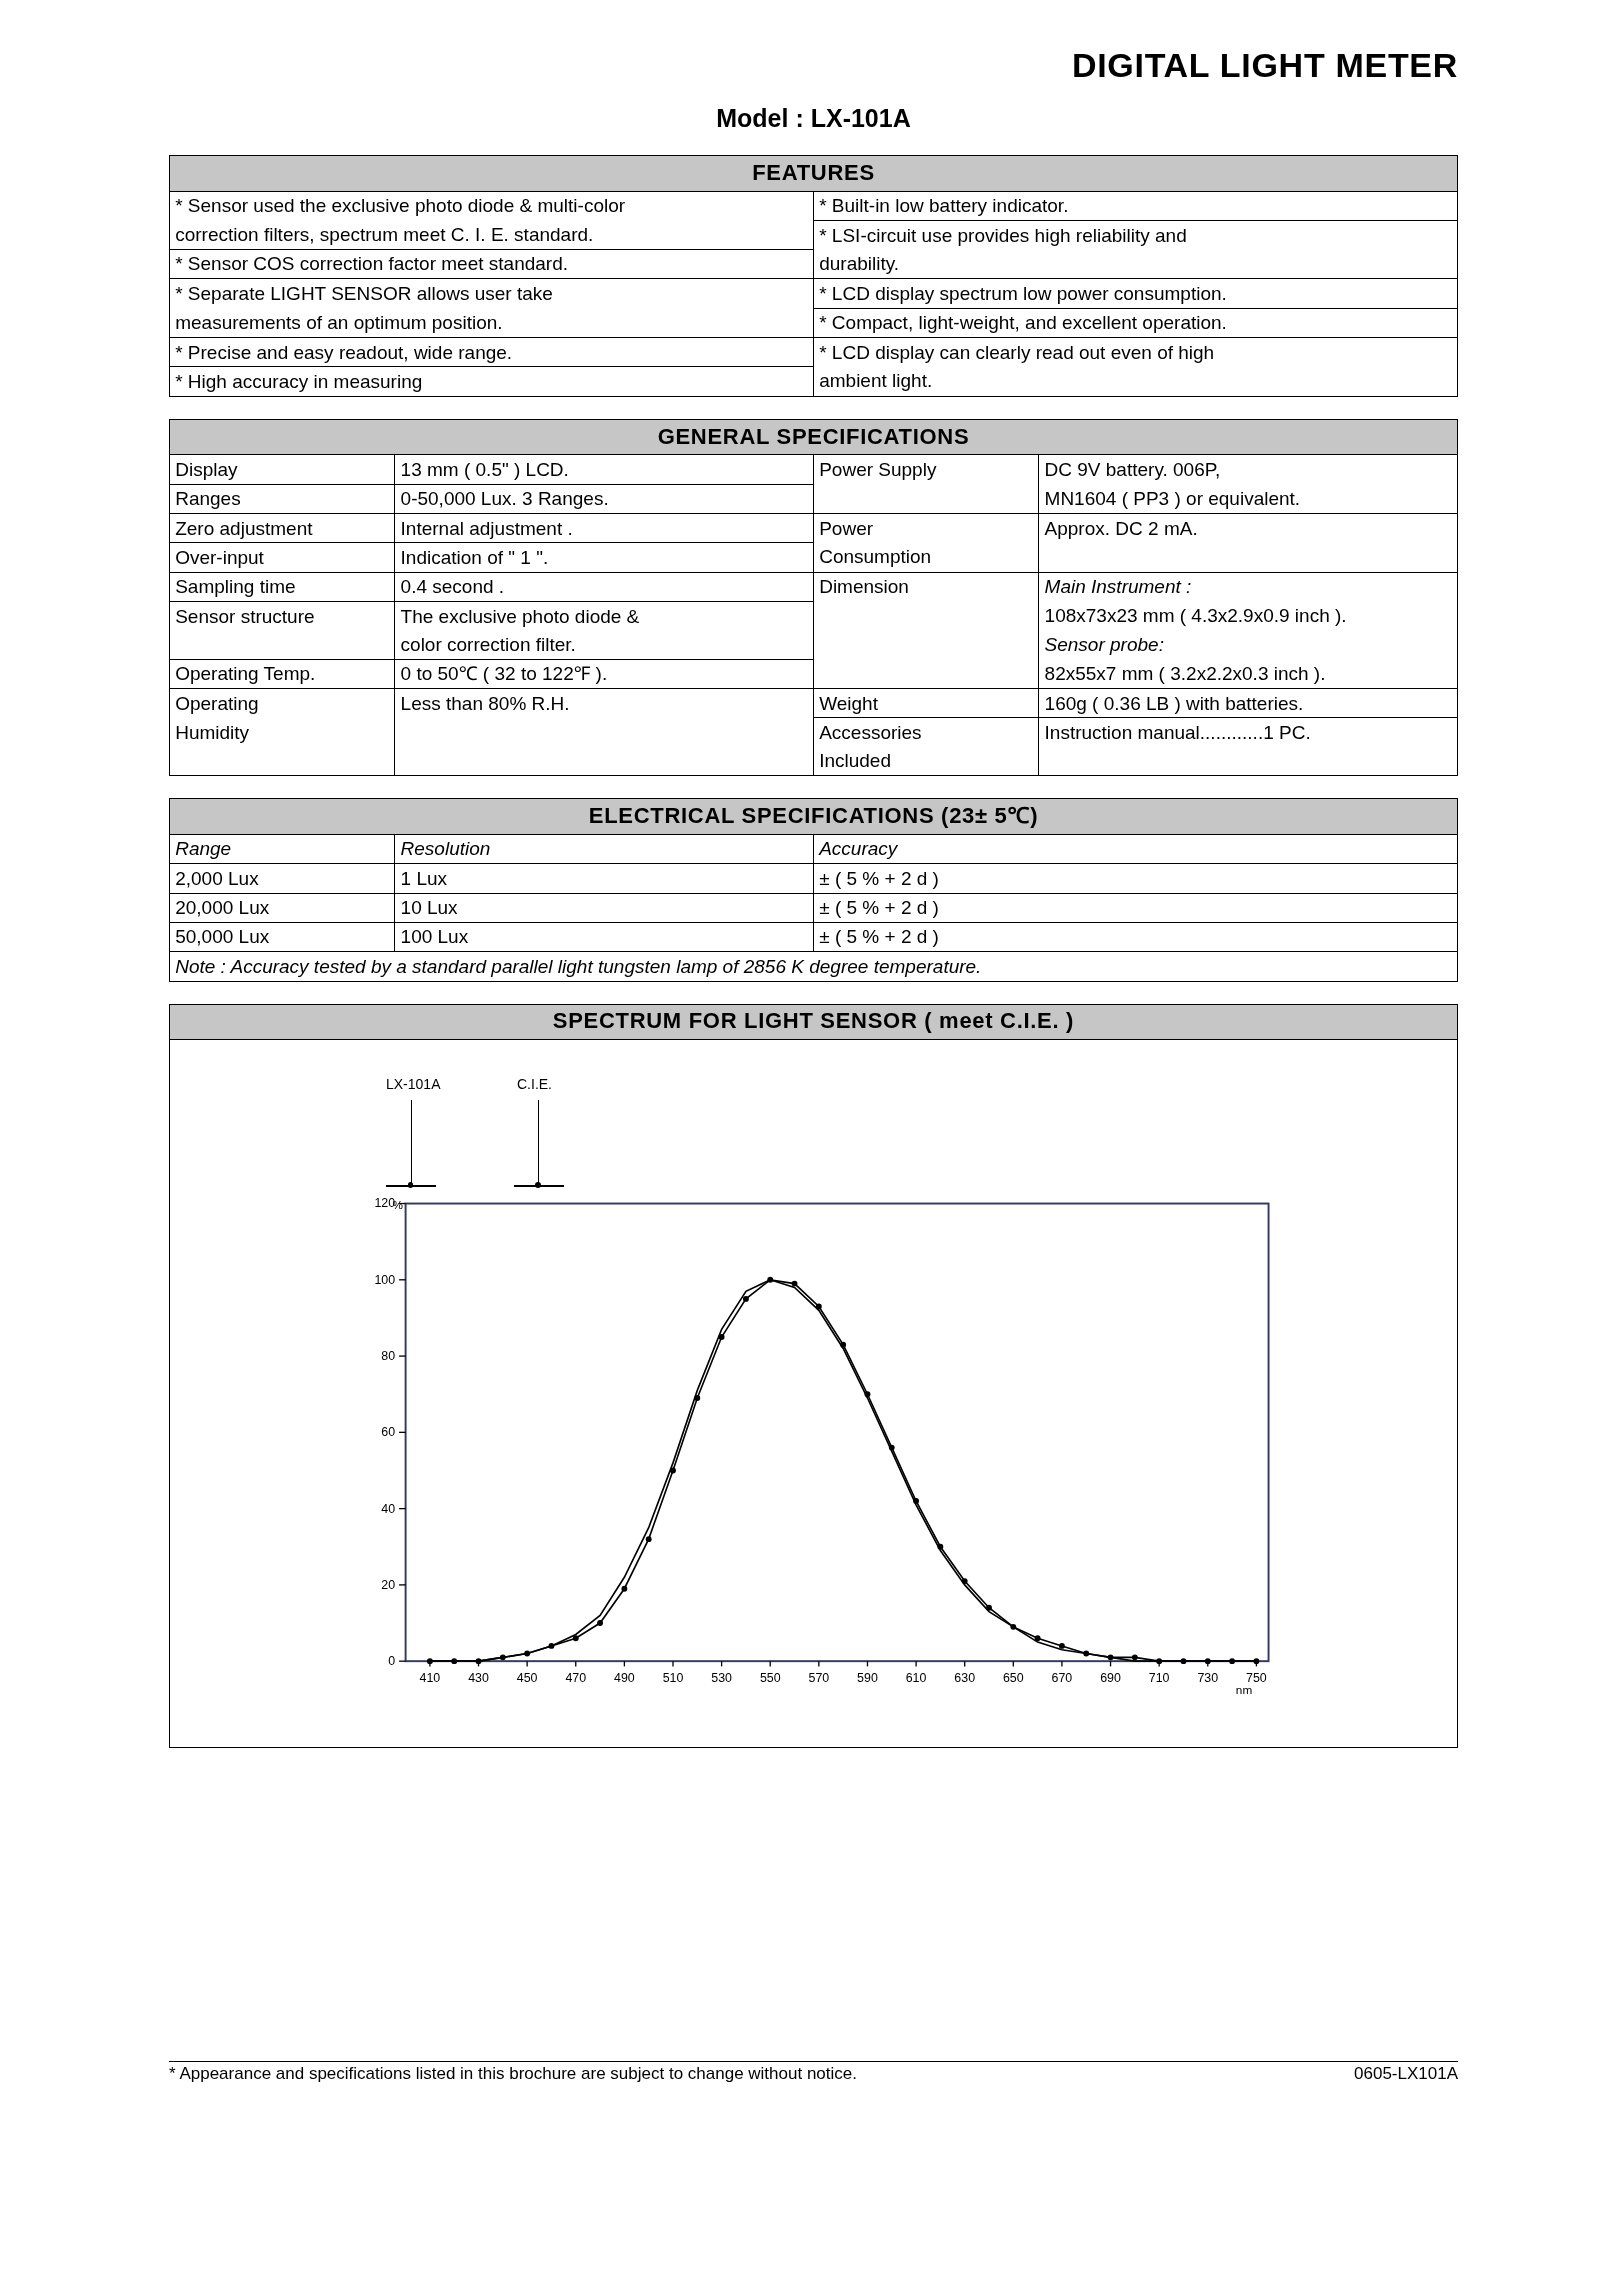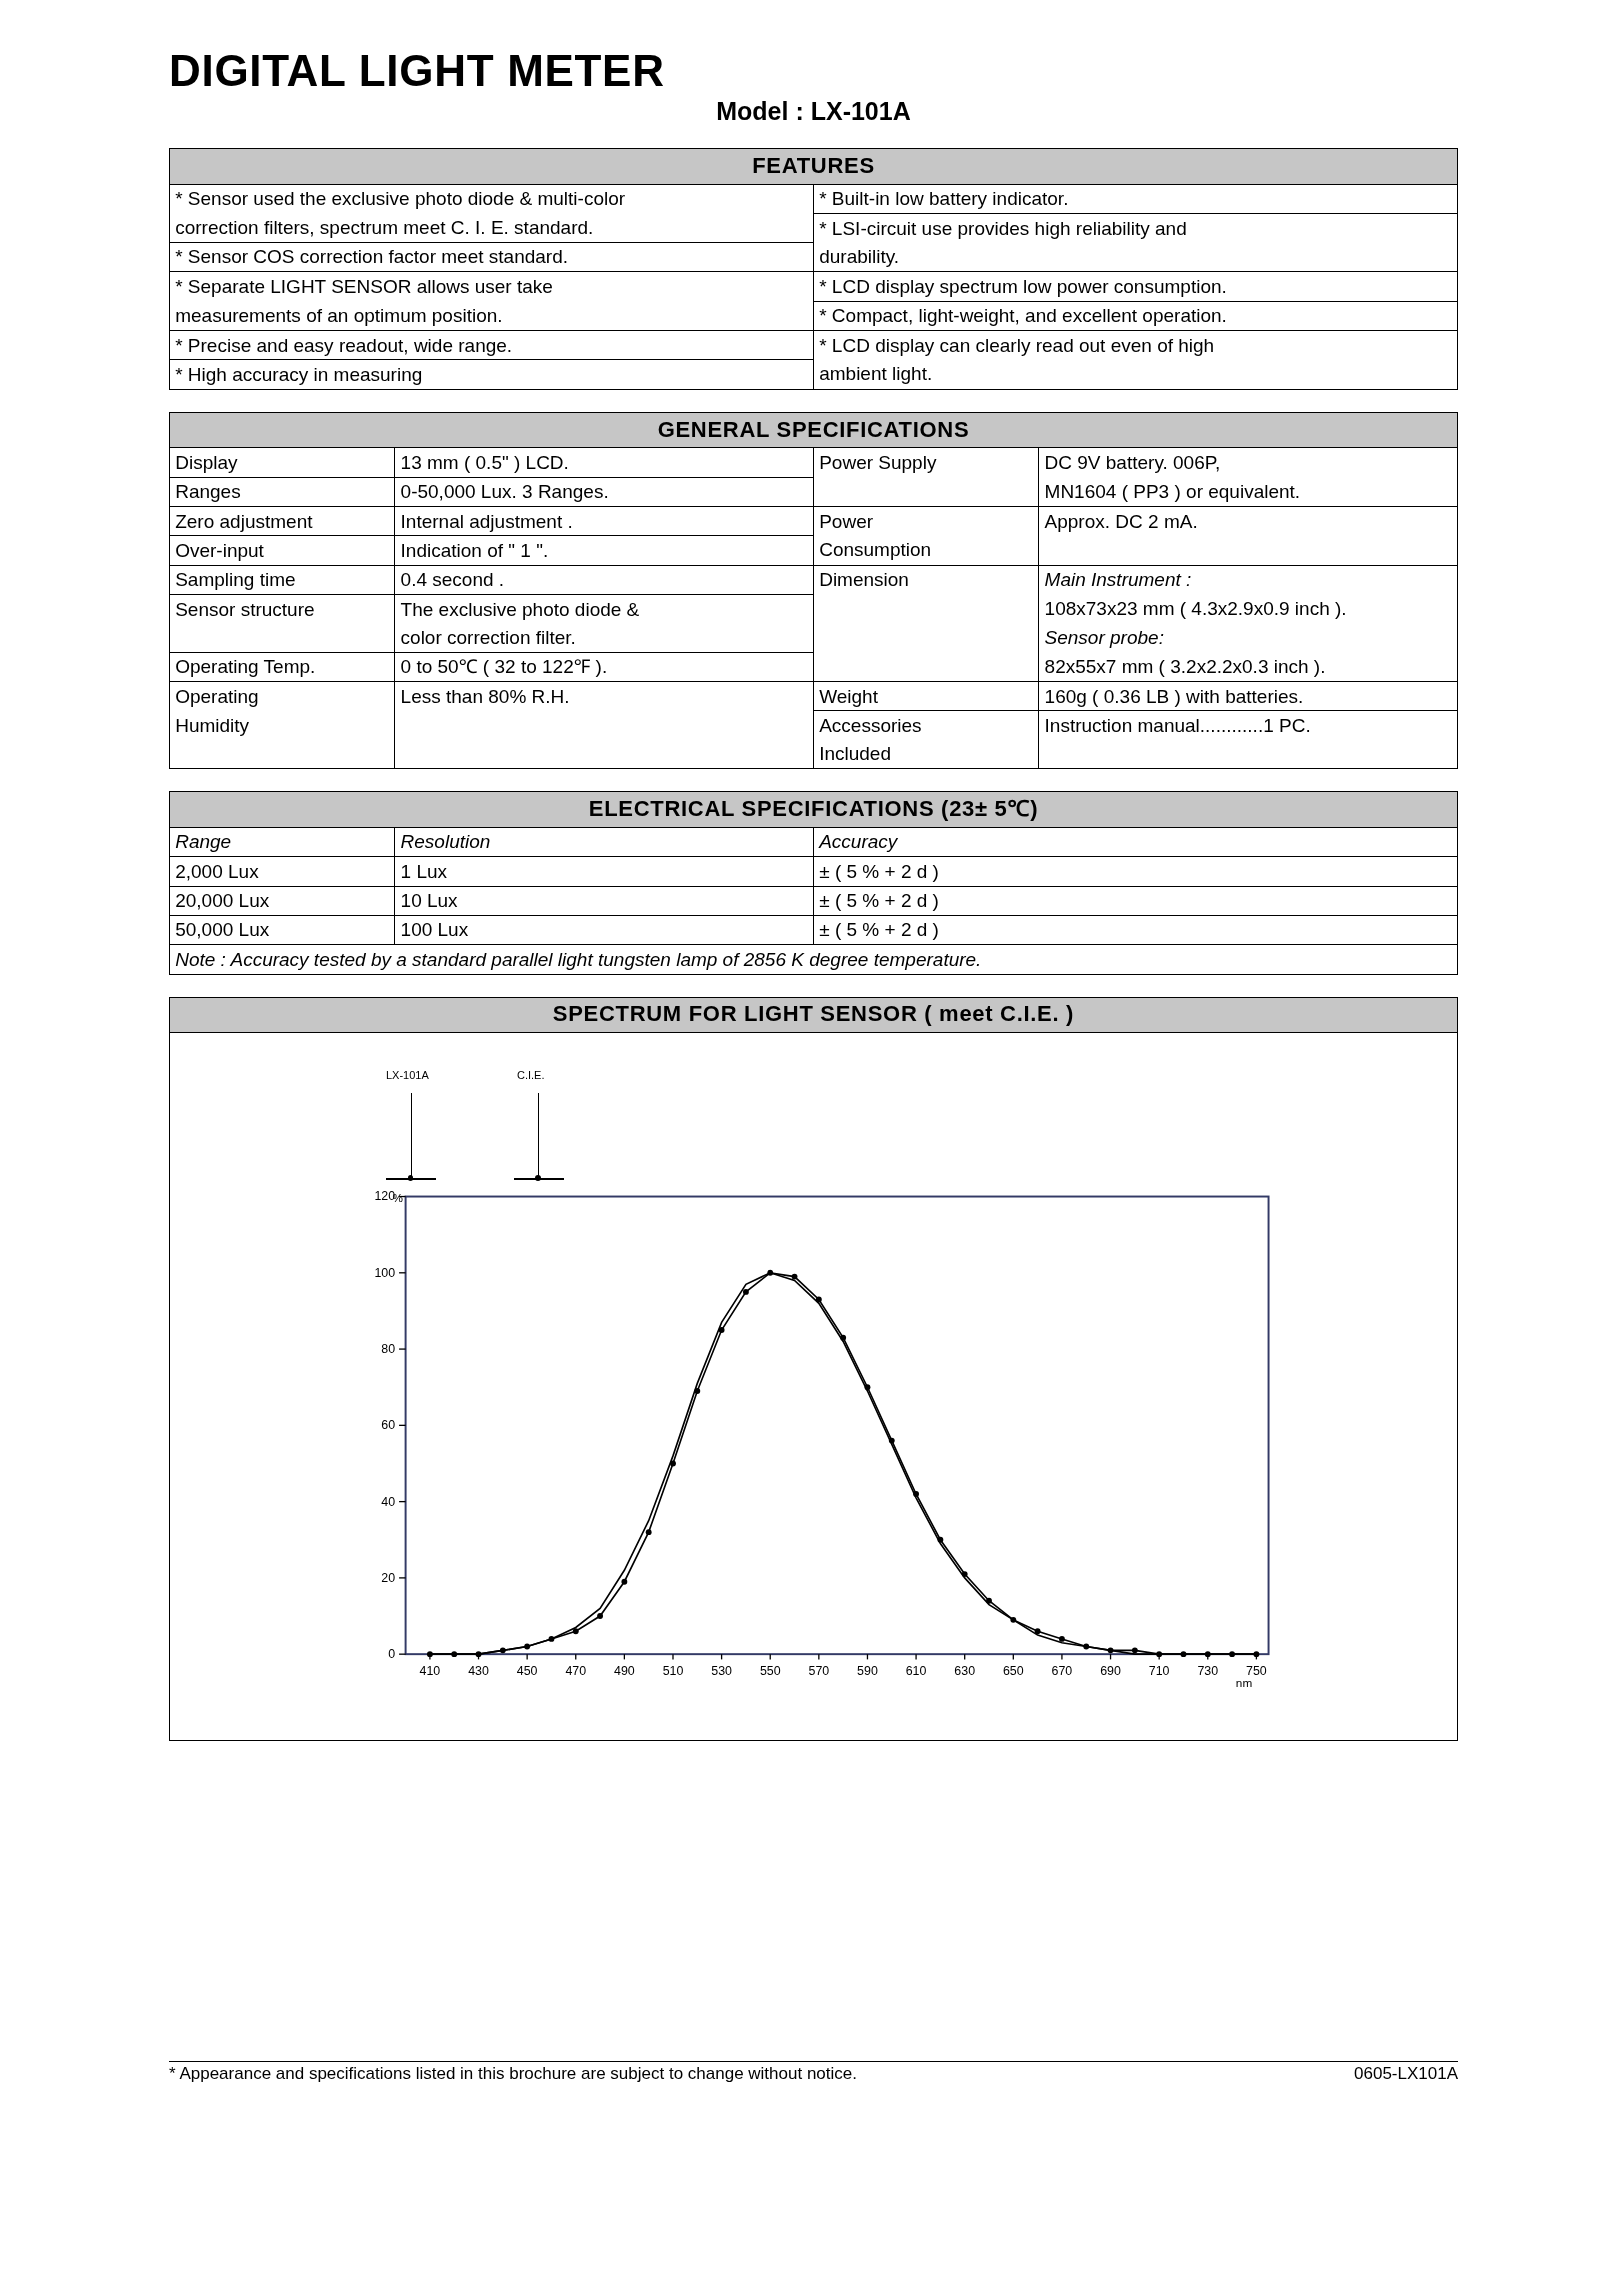--- a/index.html
+++ b/index.html
@@ -22,25 +22,25 @@
     padding: 0;
     box-sizing: border-box;
   }
   .inner {
     position: absolute;
     left: 169px;
     top: 46px;
     width: 1289px;
   }
   h1.title {
-    text-align: left;
-    font-size: 44px;
+    text-align: right;
+    font-size: 34px;
     font-weight: bold;
     letter-spacing: 0.7px;
-    margin: 0 0 1px 0;
+    margin: 0 0 19px 0;
     font-family: "Liberation Sans", sans-serif;
   }
   .model {
     text-align: center;
     font-size: 25px;
     font-weight: bold;
     margin: 0 0 22px 0;
   }
   .block {
     margin-bottom: 22px;
@@ -83,21 +83,21 @@
   }
   .legend {
     position: absolute;
     left: 216px;
     top: 36px;
     width: 262px;
     font-size: 16.4px;
   }
   .legend .lab {
     position: absolute;
-    font-size: 11px;
+    font-size: 14px;
   }
   .legend .tick {
     position: absolute;
     width: 1.3px;
     background: #000;
   }
   .legend .bar {
     position: absolute;
     height: 2px;
     background: #000;

